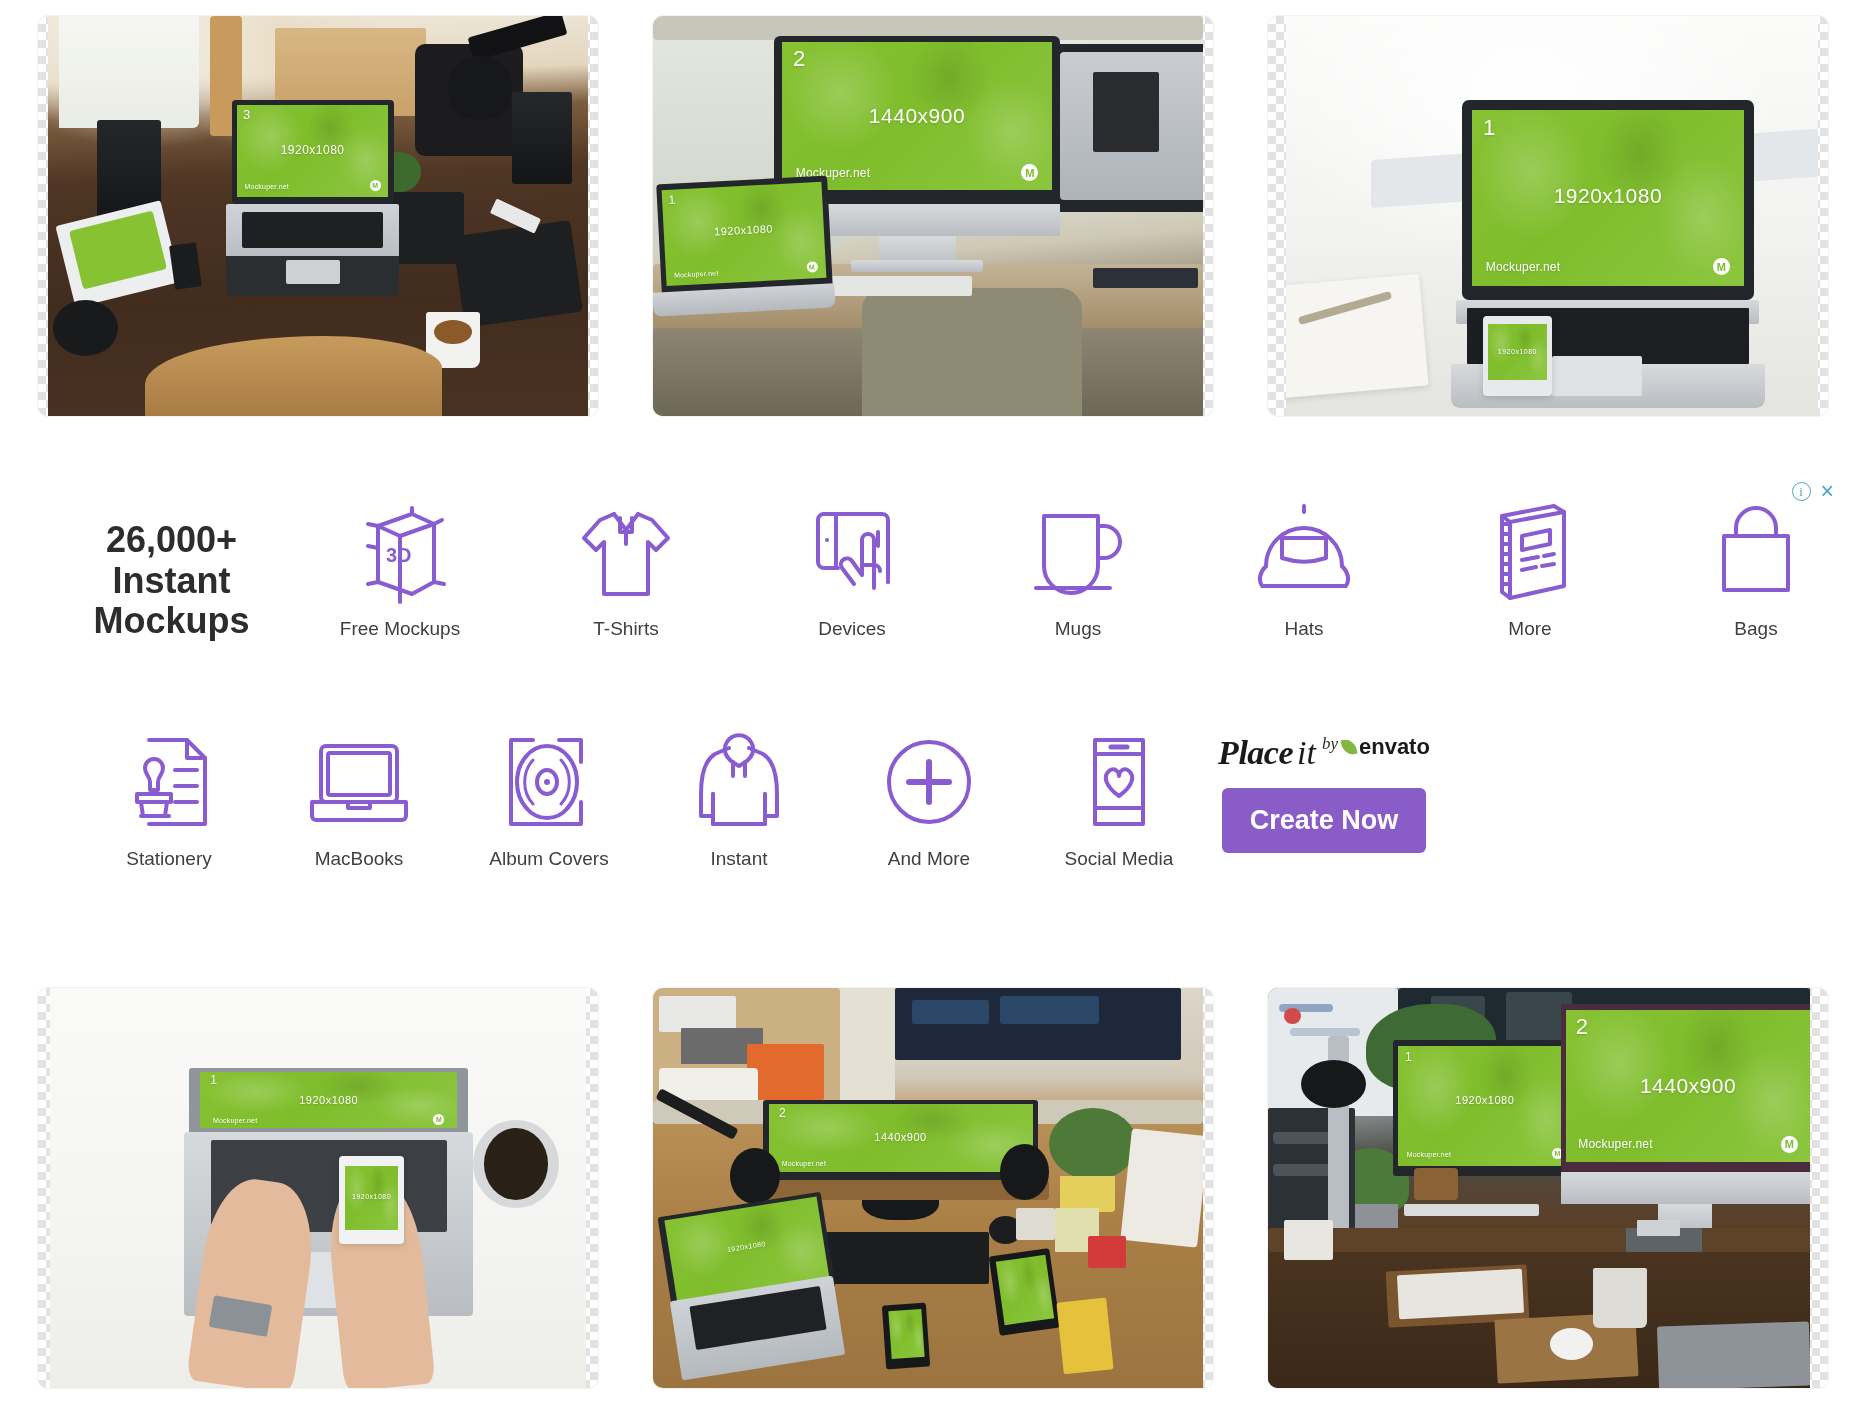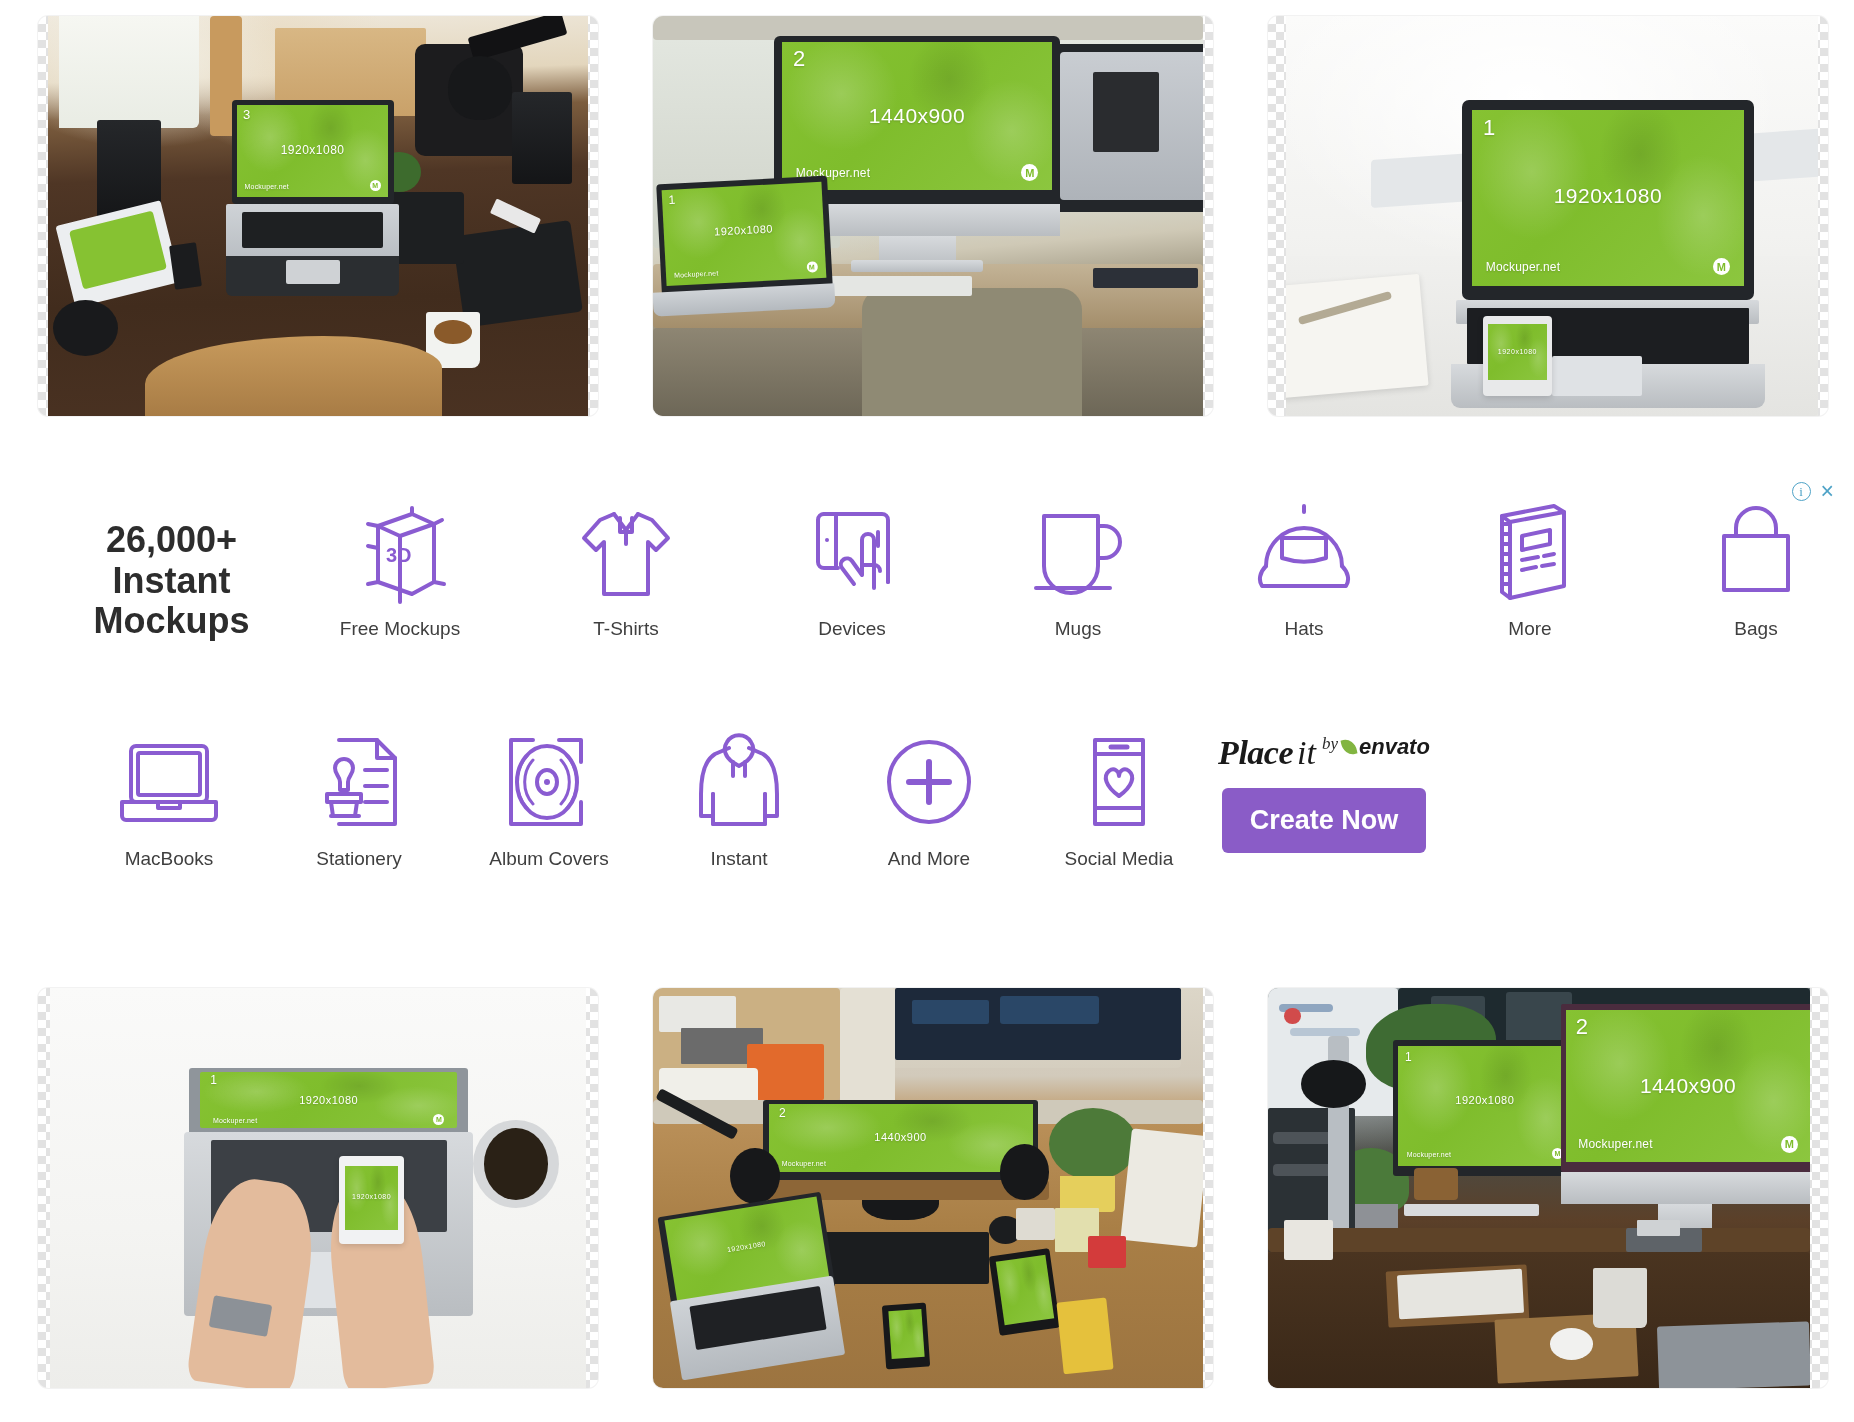--- a/index.html
+++ b/index.html
@@ -222,21 +222,21 @@
     font-style: italic; font-weight: normal;
     font-size: 34px; color: #1a1a1a;
   }
   .brand-by {
     font-family: "Liberation Serif", serif;
     font-style: italic; font-size: 17px; color: #2b2b2b;
     margin-left: 2px;
   }
   .brand-envato {
     display: inline-flex; align-items: center; gap: 3px;
-    font-size: 22px; font-weight: bold; color: #1a1a1a; font-style: italic;
+    font-size: 22px; font-weight: bold; color: #1a1a1a;
   }
   .leaf {
     width: 14px; height: 16px; background: #82b541;
     border-radius: 0 80% 0 80%;
     transform: rotate(-12deg);
     display: inline-block;
   }
   .cta {
     margin-top: 16px;
     display: inline-block;
@@ -499,49 +499,49 @@
         </div>
         <div class="lbl">Bags</div>
       </div>
     </div>
 
     <div class="row r2">
 
 
       <div class="cat">
         <div class="ic">
-          <svg width="110" height="110" viewBox="0 0 110 110" fill="none" stroke="#8a5cd1" stroke-width="4" stroke-linecap="round" stroke-linejoin="round">
-            <rect x="17" y="18" width="76" height="56" rx="5"></rect>
-            <rect x="24" y="25" width="62" height="42" rx="2"></rect>
-            <path d="M8 74 h94 v14 a4 4 0 0 1 -4 4 H12 a4 4 0 0 1 -4 -4 Z"></path>
-            <path d="M44 74 v6 h22 v-6"></path>
-          </svg>
-        </div>
-        <div class="lbl">MacBooks</div>
-      </div>
-
-      <div class="cat">
-        <div class="ic">
           <svg width="100" height="110" viewBox="0 0 100 110" fill="none" stroke="#8a5cd1" stroke-width="4" stroke-linecap="round" stroke-linejoin="round">
             <path d="M30 12 h38 l18 18 v66 H30"></path>
             <path d="M68 12 v18 h18"></path>
             <path d="M56 42 h22"></path>
               <path d="M56 58 h22"></path>
               <path d="M56 74 h22"></path>
             <path d="M26 40 a9 9 0 0 1 18 0 c0 7 -5 8 -5 14 v8 h-8 v-8 c0 -6 -5 -7 -5 -14 Z"></path>
             <path d="M18 66 h34 v8 H18 Z"></path>
             <path d="M22 74 l2 14 h22 l2 -14"></path>
             <path d="M22 88 h28"></path>
           </svg>
         </div>
         <div class="lbl">Stationery</div>
       </div>
 
       <div class="cat">
         <div class="ic">
+          <svg width="110" height="110" viewBox="0 0 110 110" fill="none" stroke="#8a5cd1" stroke-width="4" stroke-linecap="round" stroke-linejoin="round">
+            <rect x="17" y="18" width="76" height="56" rx="5"></rect>
+            <rect x="24" y="25" width="62" height="42" rx="2"></rect>
+            <path d="M8 74 h94 v14 a4 4 0 0 1 -4 4 H12 a4 4 0 0 1 -4 -4 Z"></path>
+            <path d="M44 74 v6 h22 v-6"></path>
+          </svg>
+        </div>
+        <div class="lbl">MacBooks</div>
+      </div>
+
+      <div class="cat">
+        <div class="ic">
           <svg width="100" height="110" viewBox="0 0 100 110" fill="none" stroke="#8a5cd1" stroke-width="4" stroke-linecap="round" stroke-linejoin="round">
             <path d="M34 12 H12 v84 h70 V74"></path>
             <path d="M82 34 V12 H60"></path>
             <ellipse cx="48" cy="54" rx="30" ry="36"></ellipse>
             <ellipse cx="48" cy="54" rx="10" ry="12"></ellipse>
             <circle cx="48" cy="54" r="3" fill="#8a5cd1" stroke="none"></circle>
             <path d="M62 32 a26 30 0 0 1 0 44" stroke-width="3"></path>
             <path d="M68 28 a32 36 0 0 1 0 52" stroke-width="3"></path>
             <path d="M34 76 a26 30 0 0 1 0 -44" stroke-width="3"></path>
             <path d="M28 80 a32 36 0 0 1 0 -52" stroke-width="3"></path>

